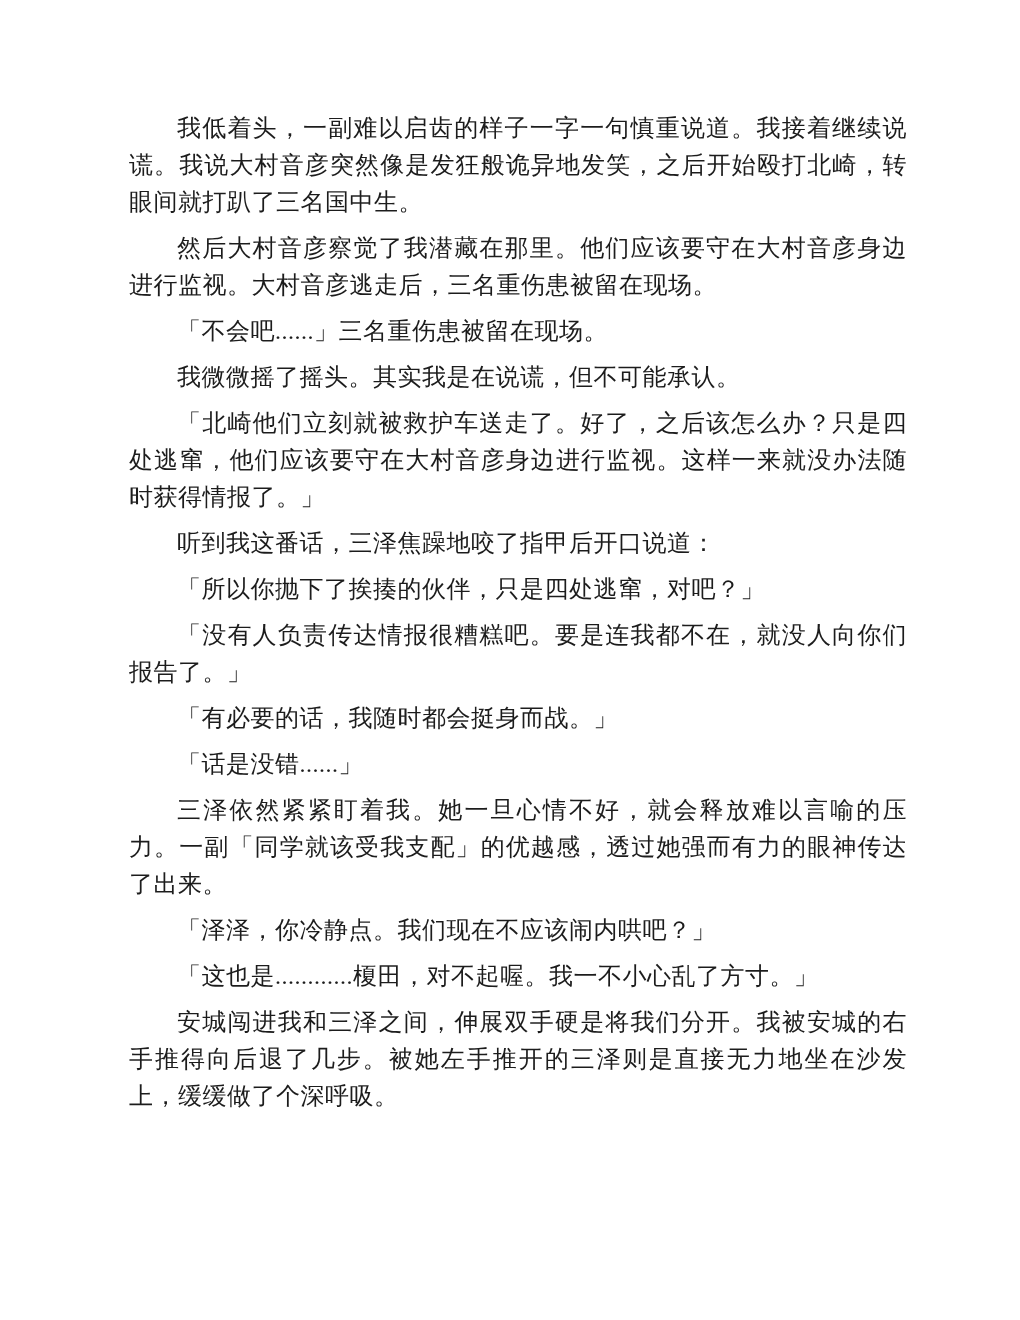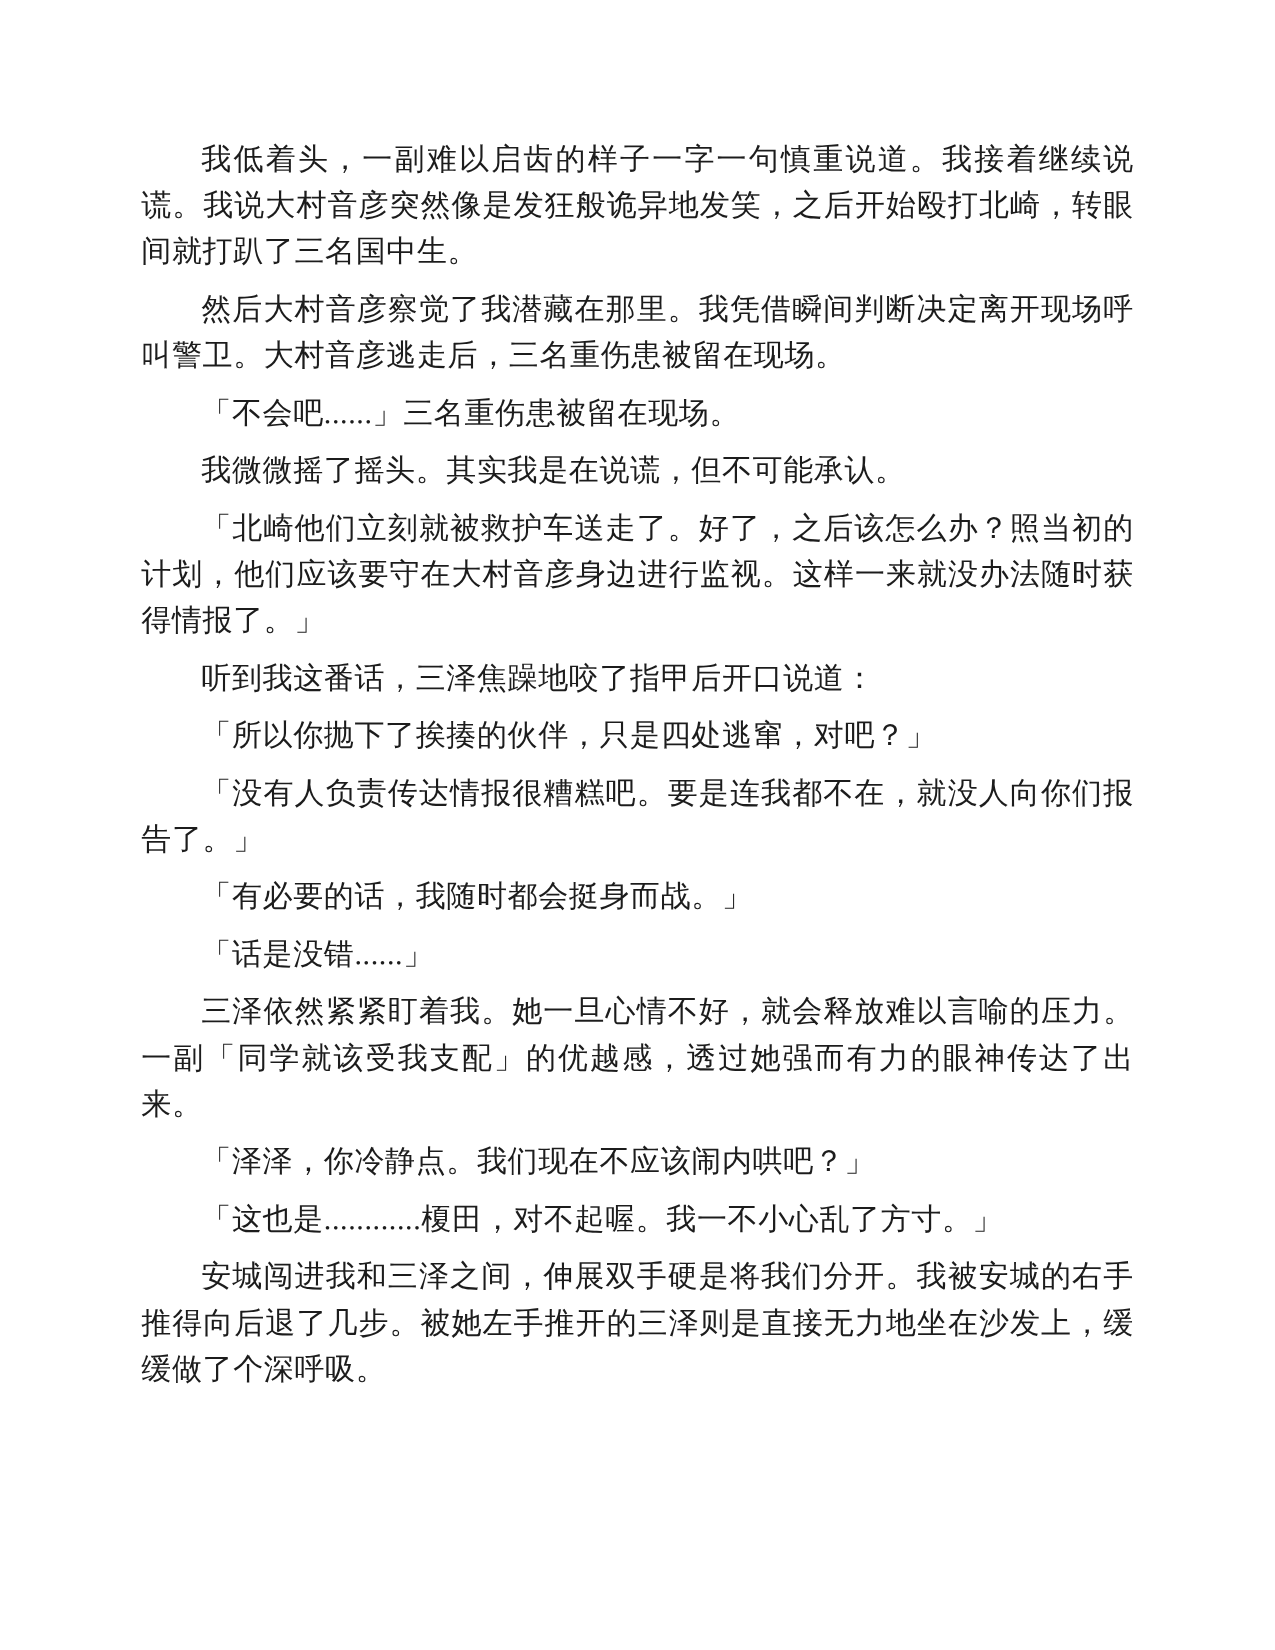--- a/index.html
+++ b/index.html
@@ -13,39 +13,39 @@
     height: 1320px;
     margin: 0 auto;
     background: #ffffff;
     box-sizing: border-box;
     padding: 110px 113px 0 113px;
     overflow: hidden;
     font-family: "Liberation Serif", "DejaVu Serif", serif;
     color: #1c1c1c;
   }
   .para {
-    margin: 0 0 9px 0;
+    margin: 0 0 9px 16px;
     font-size: 24px;
     line-height: 37px;
     text-indent: 2em;
     text-align: justify;
     letter-spacing: 0.5px;
     word-break: break-all;
     overflow-wrap: break-word;
   }
 </style>
 </head>
 <body>
 
 <div class="page">
   <p class="para">我低着头，一副难以启齿的样子一字一句慎重说道。我接着继续说谎。我说大村音彦突然像是发狂般诡异地发笑，之后开始殴打北崎，转眼间就打趴了三名国中生。</p>
-  <p class="para">然后大村音彦察觉了我潜藏在那里。我凭借瞬间判断决定离开现场呼叫警卫。大村音彦逃走后，三名重伤患被留在现场。</p>
+  <p class="para">然后大村音彦察觉了我潜藏在那里。他们应该要守在大村音彦身边进行监视。大村音彦逃走后，三名重伤患被留在现场。</p>
   <p class="para">「不会吧......」三名重伤患被留在现场。</p>
   <p class="para">我微微摇了摇头。其实我是在说谎，但不可能承认。</p>
-  <p class="para">「北崎他们立刻就被救护车送走了。好了，之后该怎么办？照当初的计划，他们应该要守在大村音彦身边进行监视。这样一来就没办法随时获得情报了。」</p>
+  <p class="para">「北崎他们立刻就被救护车送走了。好了，之后该怎么办？只是四处逃窜，他们应该要守在大村音彦身边进行监视。这样一来就没办法随时获得情报了。」</p>
   <p class="para">听到我这番话，三泽焦躁地咬了指甲后开口说道：</p>
   <p class="para">「所以你抛下了挨揍的伙伴，只是四处逃窜，对吧？」</p>
   <p class="para">「没有人负责传达情报很糟糕吧。要是连我都不在，就没人向你们报告了。」</p>
   <p class="para">「有必要的话，我随时都会挺身而战。」</p>
   <p class="para">「话是没错......」</p>
   <p class="para">三泽依然紧紧盯着我。她一旦心情不好，就会释放难以言喻的压力。一副「同学就该受我支配」的优越感，透过她强而有力的眼神传达了出来。</p>
   <p class="para">「泽泽，你冷静点。我们现在不应该闹内哄吧？」</p>
   <p class="para">「这也是............榎田，对不起喔。我一不小心乱了方寸。」</p>
   <p class="para">安城闯进我和三泽之间，伸展双手硬是将我们分开。我被安城的右手推得向后退了几步。被她左手推开的三泽则是直接无力地坐在沙发上，缓缓做了个深呼吸。</p>
 </div>

